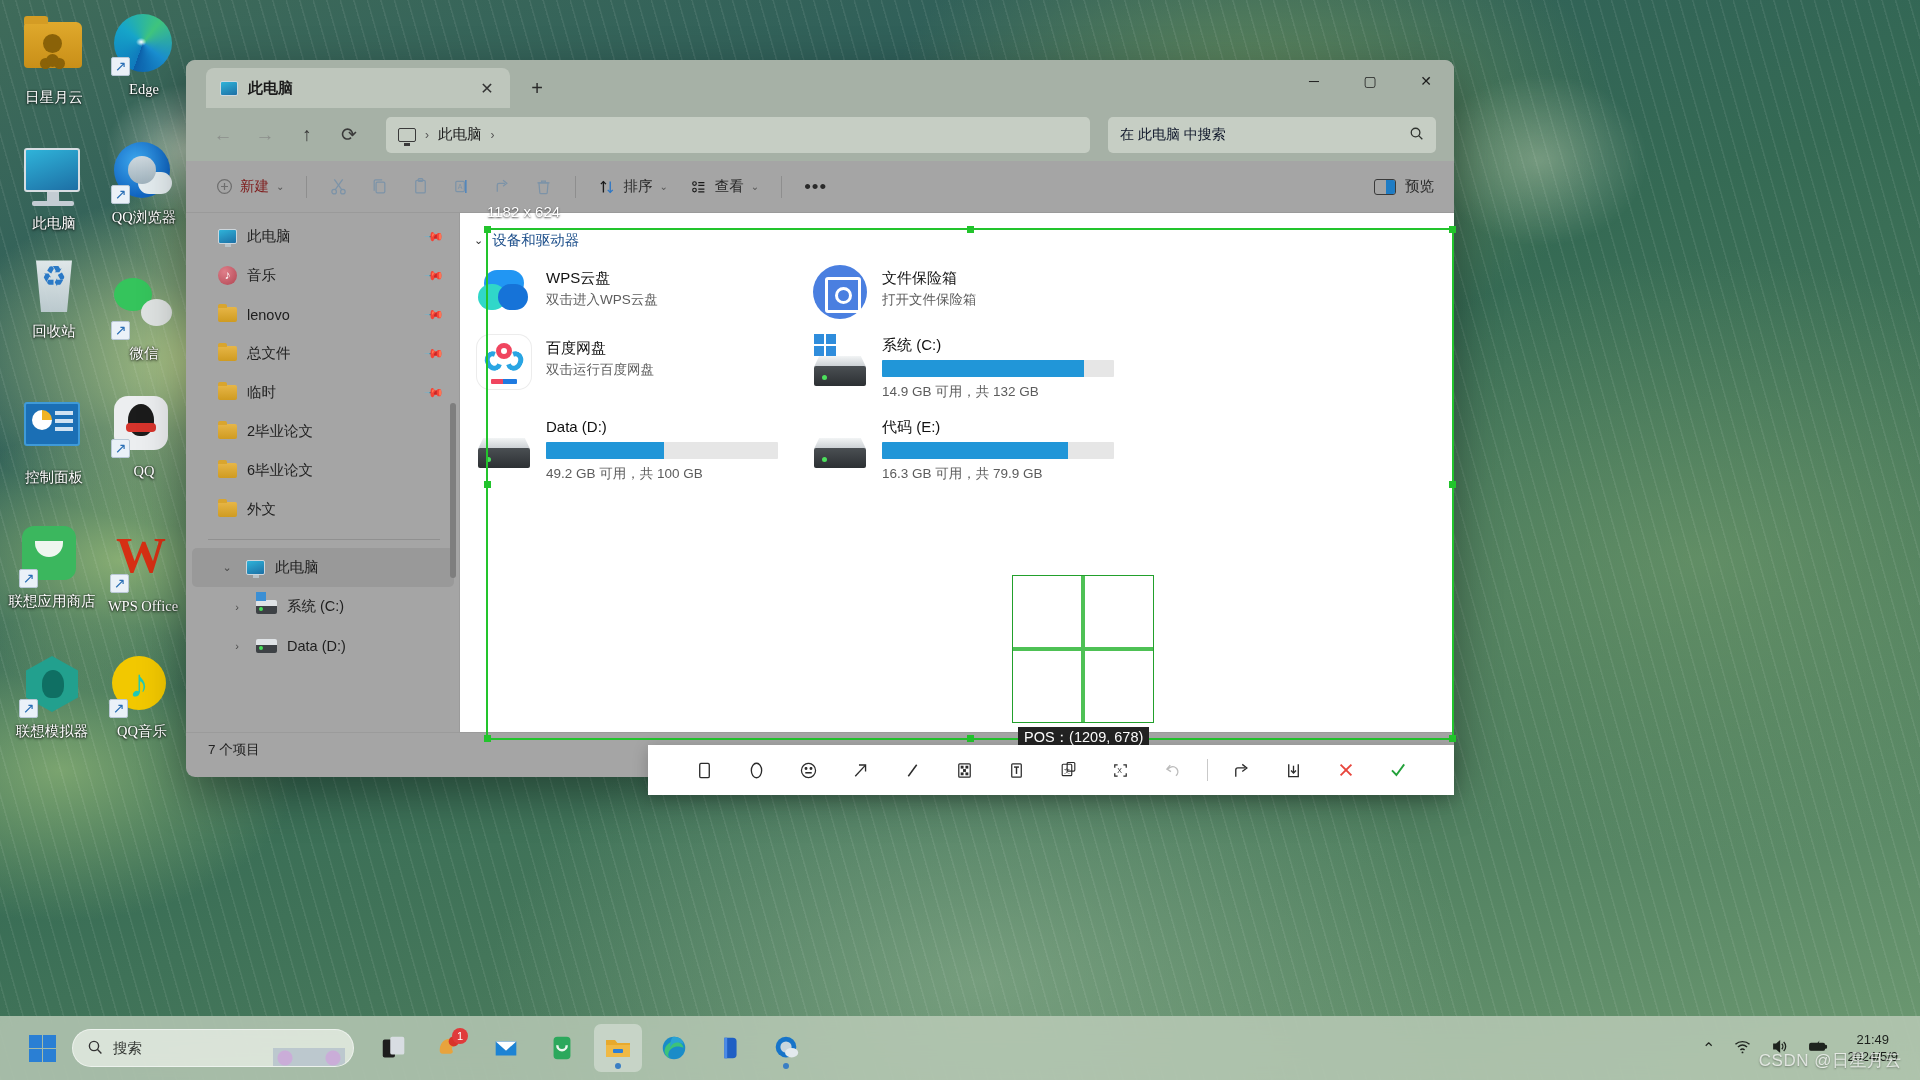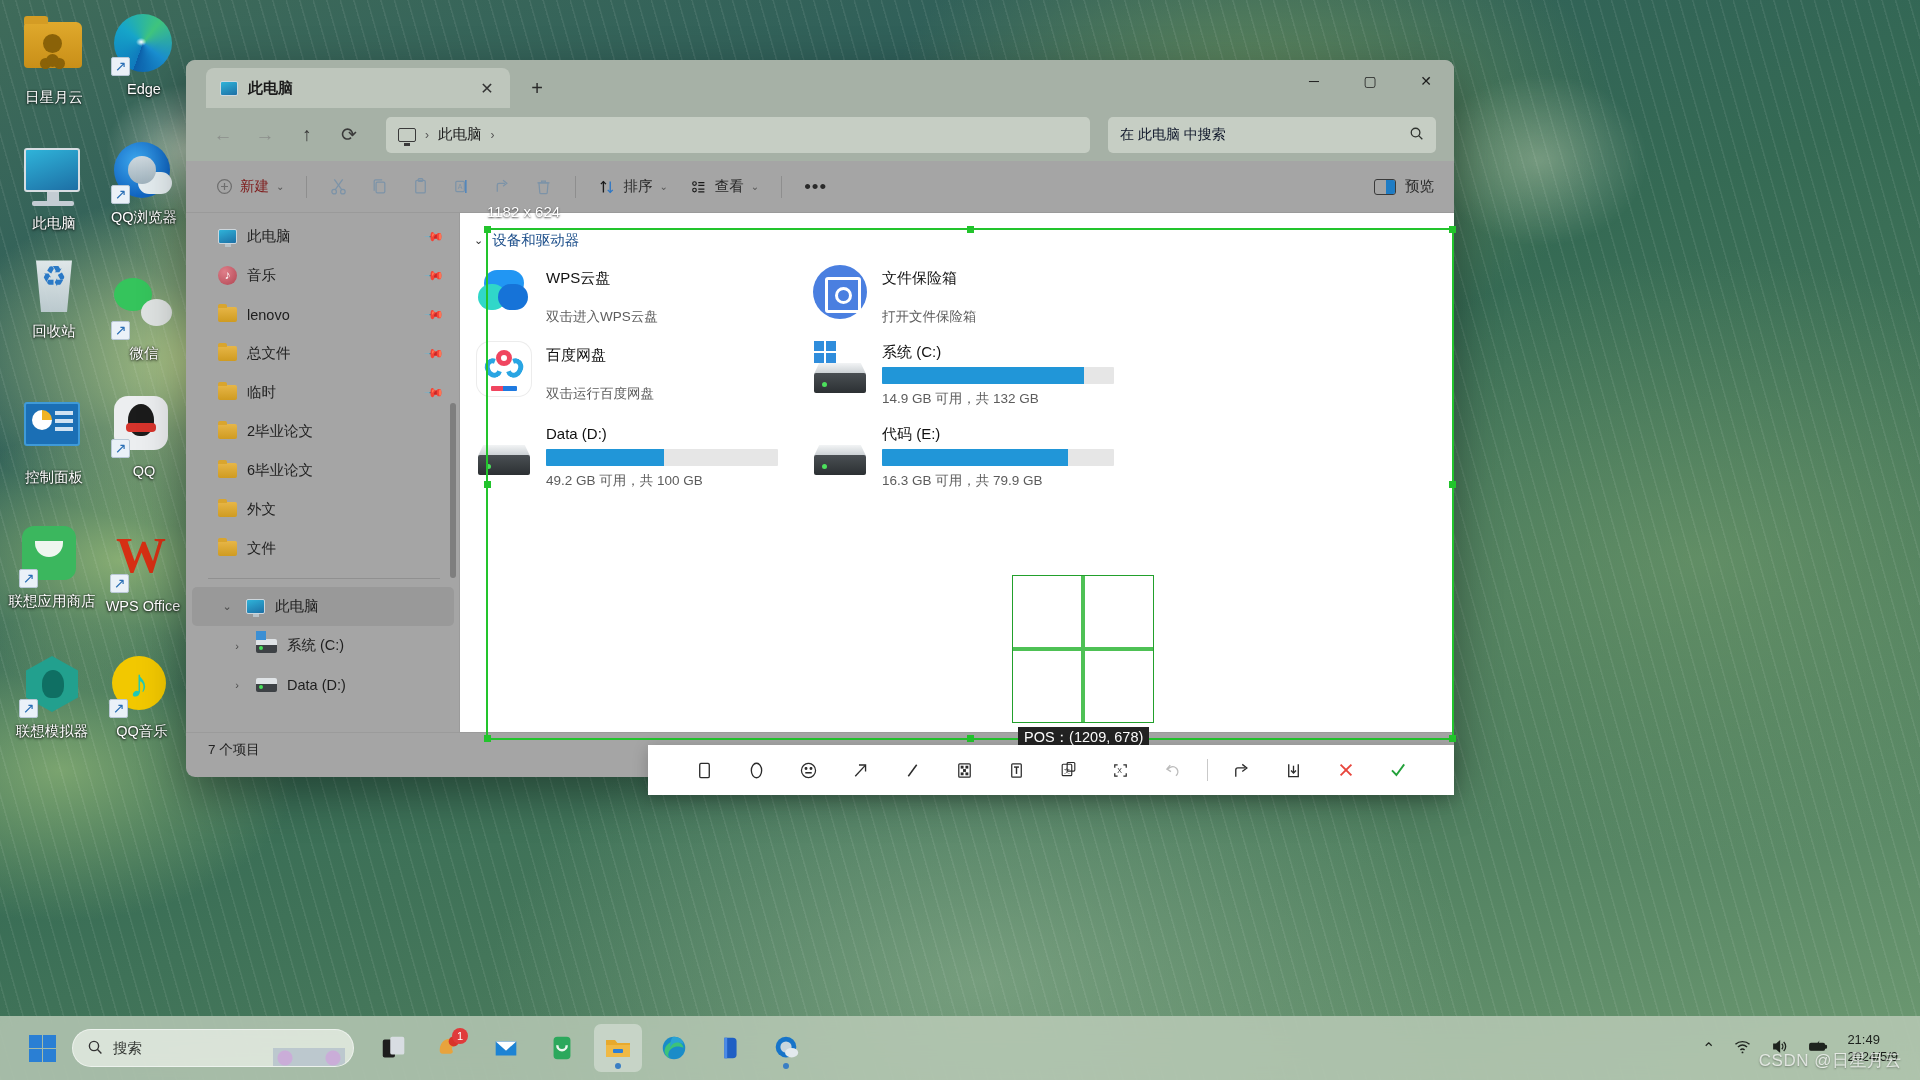--- a/index.html
+++ b/index.html
@@ -46,21 +46,21 @@
   
   .dicon {
     position: absolute; width: 96px; text-align: center;
     color: #fff; font-size: 14.5px; line-height: 18px;
     text-shadow: 0 1px 3px rgba(0,0,0,.85), 0 0 2px rgba(0,0,0,.7);
     cursor: default;
   }
   .dicon .glyph {
     width: 60px; height: 60px; margin: 0 auto 6px; position: relative;
   }
-  .dicon .lbl { display: block; }
+  .dicon .lbl { display: block; font-family: Liberation Serif, serif; }
   .shortcut-arrow {
     position: absolute; left: -3px; bottom: -2px; width: 19px; height: 19px;
     background: #eaf1f8; border: 1px solid #b9c8d6; border-radius: 2px;
     color: #2a6fb5; font-size: 14px; line-height: 17px; text-shadow: none;
   }
 
   
   .ic-folder-user { width: 58px; height: 46px; margin-top: 8px;
     background: linear-gradient(180deg,#e0a92c,#c98f18); border-radius: 4px 6px 4px 4px; position: relative; }
   .ic-folder-user::before { content:""; position:absolute; top:-6px; left:0; width:24px; height:8px;
@@ -220,21 +220,21 @@
   .content { flex: 1; background: #ffffff; padding: 18px 0 0 0; position:relative; overflow:hidden; }
   .group-head { display:flex; align-items:center; gap:9px; padding-left: 14px; margin-bottom: 10px; }
   .group-head .chev { font-size: 11px; color:#2e2e2e; }
   .group-head .gtitle { font-size: 14.5px; color:#1d4f8b; }
 
   .grid { display:flex; flex-wrap: wrap; padding-left: 16px; }
   .cell { width: 336px; display:flex; align-items:flex-start; gap: 14px; margin-bottom: 6px; padding: 4px 0; }
   .cell .art { width: 56px; height: 56px; flex:none; position:relative; }
   .cell .meta { padding-top: 4px; flex:1; min-width:0; }
   .cell .nm { font-size: 15px; color:#111; line-height: 20px; }
-  .cell .sub { font-size: 13.5px; color:#5c5c5c; line-height: 20px; margin-top: 19px; }
+  .cell .sub { font-size: 13.5px; color:#5c5c5c; line-height: 20px; margin-top: 2px; }
 
   .cell.drive .meta { padding-top: 0; }
   .cell.drive .nm { font-size: 15px; line-height: 22px; margin-bottom: 4px; }
   .bar { width: 232px; height: 17px; background: #e6e6e6; border-radius: 1px; overflow:hidden; }
   .bar > i { display:block; height:100%; background:#2196d8; }
   .cell.drive .sub { margin-top: 5px; }
 
   
   .hdd { position:absolute; left: 2px; bottom: 4px; width: 52px; height: 30px; }
   .hdd .top { position:absolute; left:0; top:0; width:52px; height:11px;
@@ -341,21 +341,21 @@
     opacity:.85;
   }
   .tb-apps { display:flex; align-items:center; gap: 8px; margin-left: 16px; }
   .tb-app { width:48px;height:48px;border-radius:7px;display:flex;align-items:center;justify-content:center;position:relative;}
   .tb-app.active { background: rgba(255,255,255,.35); }
   .tb-app .dot { position:absolute; bottom:3px; left:50%; margin-left:-3px; width:6px;height:6px;border-radius:50%;background:#3a7ec4; }
   .badge { position:absolute; right:6px; top:4px; min-width:16px; height:16px; border-radius:8px;
     background:#e03b3b; color:#fff; font-size:11px; line-height:16px; text-align:center; padding:0 4px; }
   .tb-right { margin-left:auto; display:flex; align-items:center; gap: 18px; padding-right: 22px; }
   .tr-ico { font-size: 16px; color:#1f241f; }
-  .tb-clock { text-align:left; font-size: 13px; color:#1c201c; line-height: 17px; }
+  .tb-clock { text-align:center; font-size: 13px; color:#1c201c; line-height: 17px; }
   .watermark { position:absolute; right: 18px; bottom: 8px; color: rgba(255,255,255,.72); font-size: 17px;
     text-shadow: 0 1px 2px rgba(0,0,0,.35); letter-spacing: .5px; }
 </style>
 </head>
 <body>
 
 <div id="desktop">
   <div id="rain"></div>
   <div class="lotus"></div>
   <div class="lotus2"></div>
@@ -604,24 +604,20 @@
         <span class="folder-ic"></span>
         <span>2毕业论文</span>
       </div>
       <div class="nav-item">
         <span class="folder-ic"></span>
         <span>6毕业论文</span>
       </div>
       <div class="nav-item">
         <span class="folder-ic"></span>
         <span>外文</span>
-      </div>
-      <div class="nav-item">
-        <span class="folder-ic"></span>
-        <span>文件</span>
       </div>
 
       <div class="nav-divider"></div>
 
       <div class="nav-item sel">
         <span class="chev">⌄</span>
         <span class="pc-ic"></span>
         <span>此电脑</span>
       </div>
       <div class="nav-item" style="padding-left:42px">

